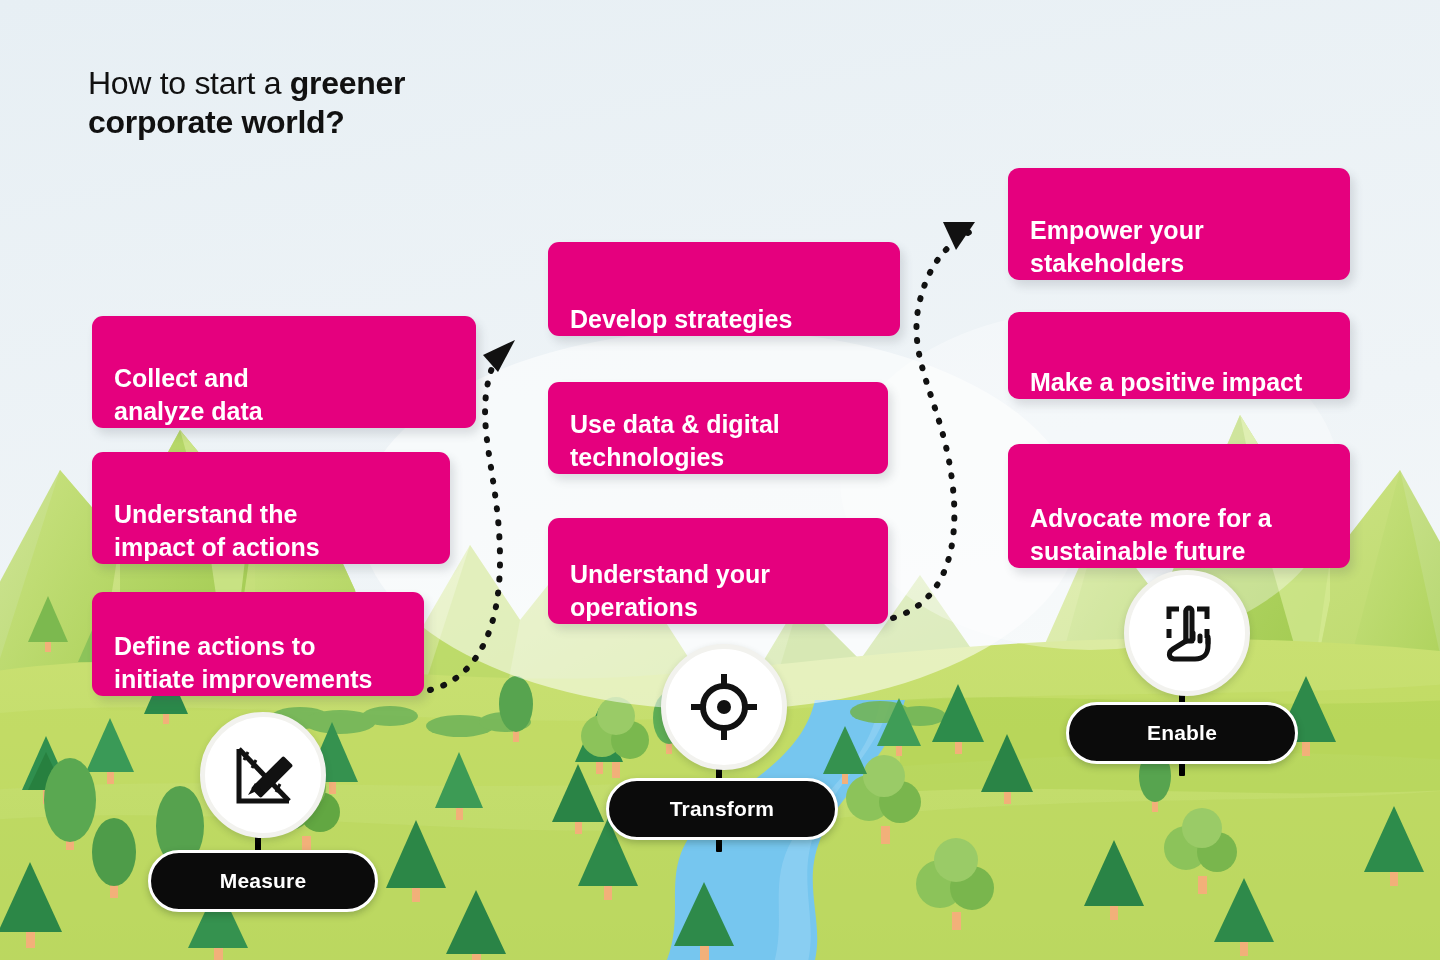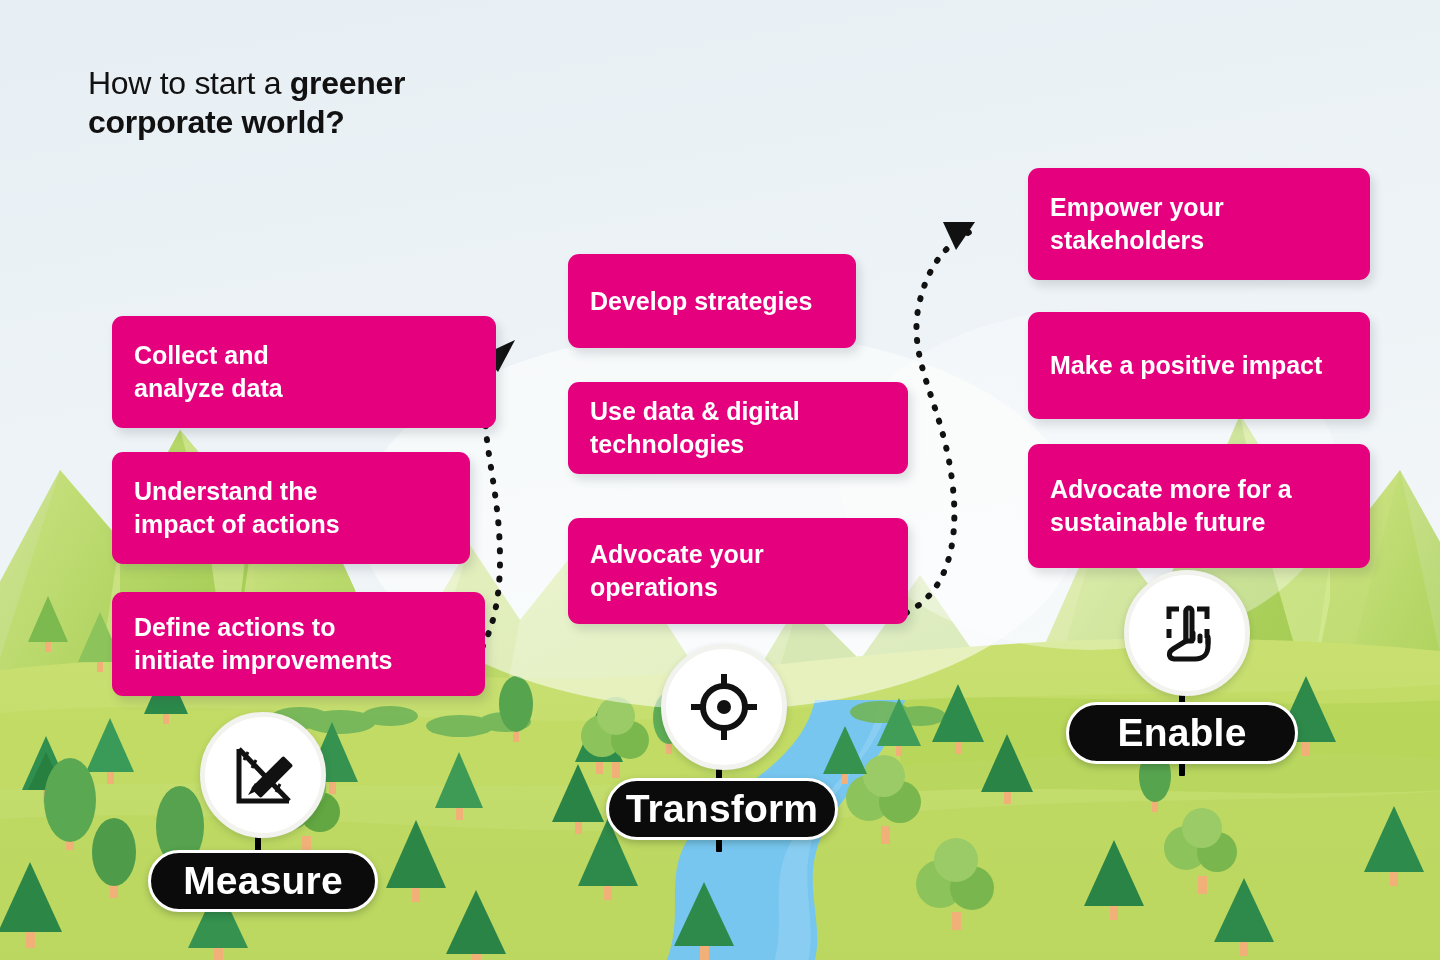--- a/index.html
+++ b/index.html
@@ -18,49 +18,49 @@
   
   .title{position:absolute;left:88px;top:64px;width:720px;
     font-size:32px;line-height:1.22;color:#111;letter-spacing:-0.3px;
     font-weight:400;}
   .title b{font-weight:700;}
 
   
   .card{position:absolute;background:#e5007e;border-radius:11px;
     box-shadow:4px 6px 10px rgba(60,70,80,.16);
     color:#fff;font-weight:700;font-size:25px;line-height:1.32;
-    display:flex;align-items:center;box-sizing:border-box;padding:0 22px;margin-left:20px;}
+    display:flex;align-items:flex-end;box-sizing:border-box;padding:0 22px;}
   .card span{display:block;}
 
   
   .c1a{left:92px;top:316px;width:384px;height:112px;}
   .c1b{left:92px;top:452px;width:358px;height:112px;}
-  .c1c{left:92px;top:592px;width:373px;height:104px;}
-  
-  .c2a{left:548px;top:254px;width:288px;height:94px;}
+  .c1c{left:92px;top:592px;width:332px;height:104px;}
+  
+  .c2a{left:548px;top:242px;width:352px;height:94px;}
   .c2b{left:548px;top:382px;width:340px;height:92px;}
   .c2c{left:548px;top:518px;width:340px;height:106px;}
   
   .c3a{left:1008px;top:168px;width:342px;height:112px;}
-  .c3b{left:1008px;top:312px;width:342px;height:107px;}
+  .c3b{left:1008px;top:312px;width:342px;height:87px;}
   .c3c{left:1008px;top:444px;width:342px;height:124px;}
 
   
   .arrows{position:absolute;inset:0;pointer-events:none;}
 
   
   .marker{position:absolute;}
   .m-pole{position:absolute;width:6px;background:#000;border-radius:1px;}
   .m-circle{position:absolute;width:116px;height:116px;border-radius:50%;
     background:#fff;border:5px solid #f2f2ee;
     box-shadow:0 3px 7px rgba(40,60,40,.18);
     display:flex;align-items:center;justify-content:center;}
   .m-circle svg{display:block;}
   .m-pill{position:absolute;background:#0b0b0b;border:3px solid #fff;
-    border-radius:32px;color:#fff;font-weight:700;font-size:39px;
+    border-radius:32px;color:#fff;font-weight:700;font-size:21px;
     display:flex;align-items:center;justify-content:center;
     box-shadow:0 3px 7px rgba(20,40,20,.25);letter-spacing:.2px;}
 
   
   #mk-measure{left:148px;top:712px;width:224px;height:200px;}
   #mk-measure .m-circle{left:52px;top:0;}
   #mk-measure .m-pole{left:107px;top:96px;height:104px;}
   
   #mk-transform{left:606px;top:644px;width:226px;height:200px;}
   #mk-transform .m-circle{left:55px;top:0;}
@@ -353,21 +353,21 @@
     </div>
   </div>
   <div class="card c2b">
     <div>
       <span>Use data &amp; digital</span>
       <span>technologies</span>
     </div>
   </div>
   <div class="card c2c">
     <div>
-      <span>Advocate your</span>
+      <span>Understand your</span>
       <span>operations</span>
     </div>
   </div>
 
   <div class="card c3a">
     <div>
       <span>Empower your</span>
       <span>stakeholders</span>
     </div>
   </div>

